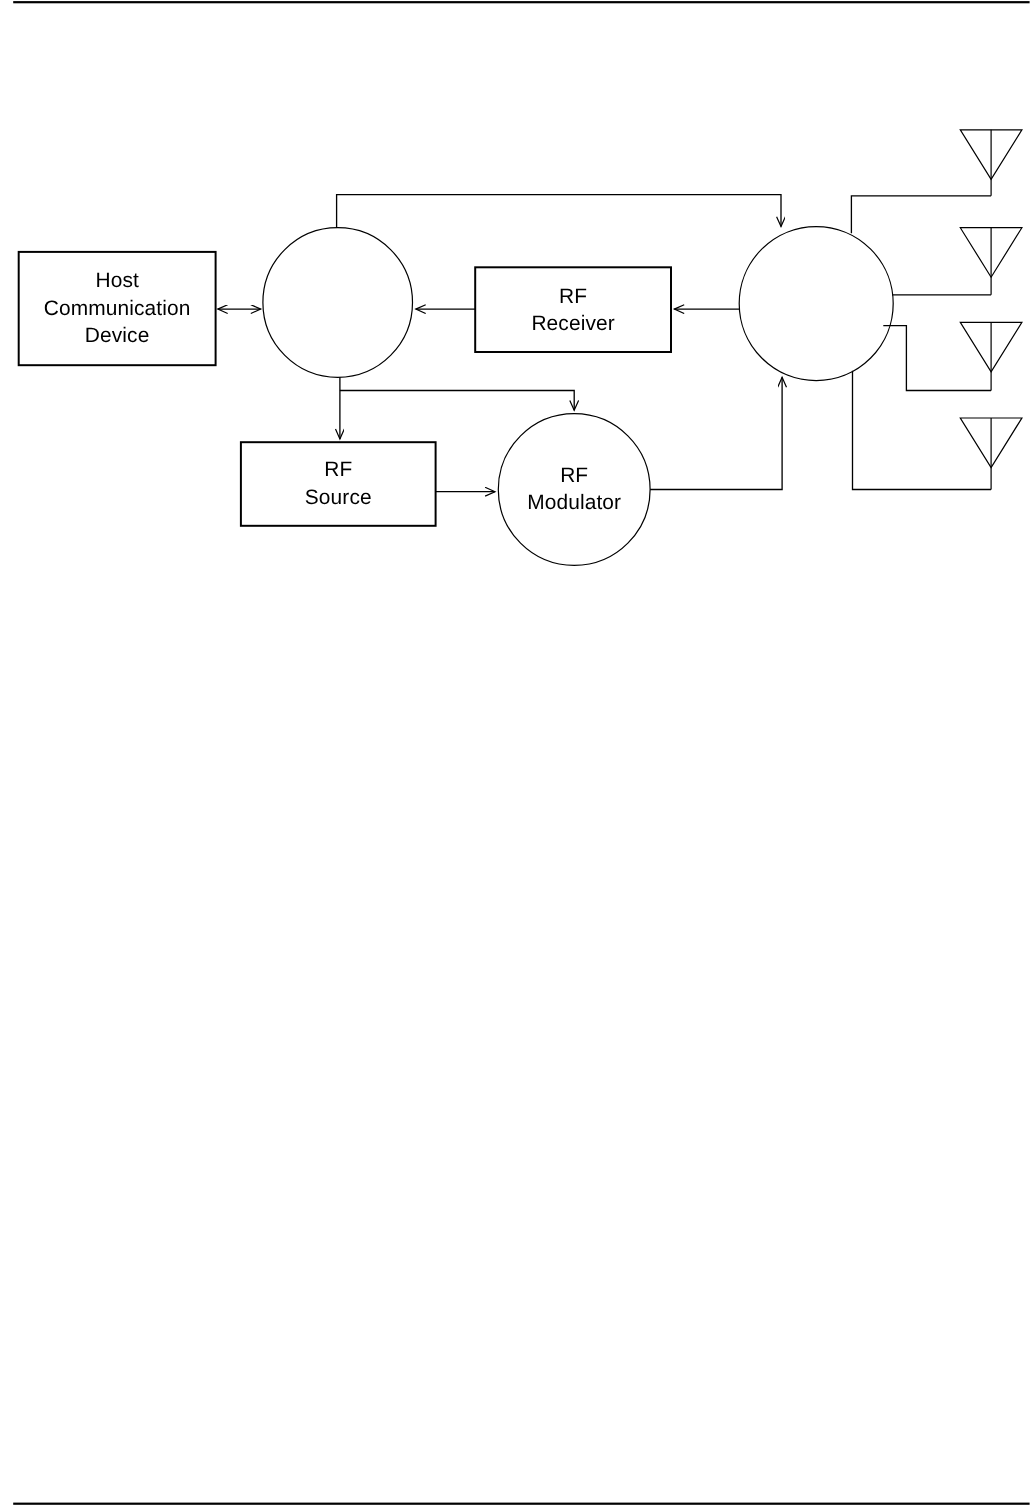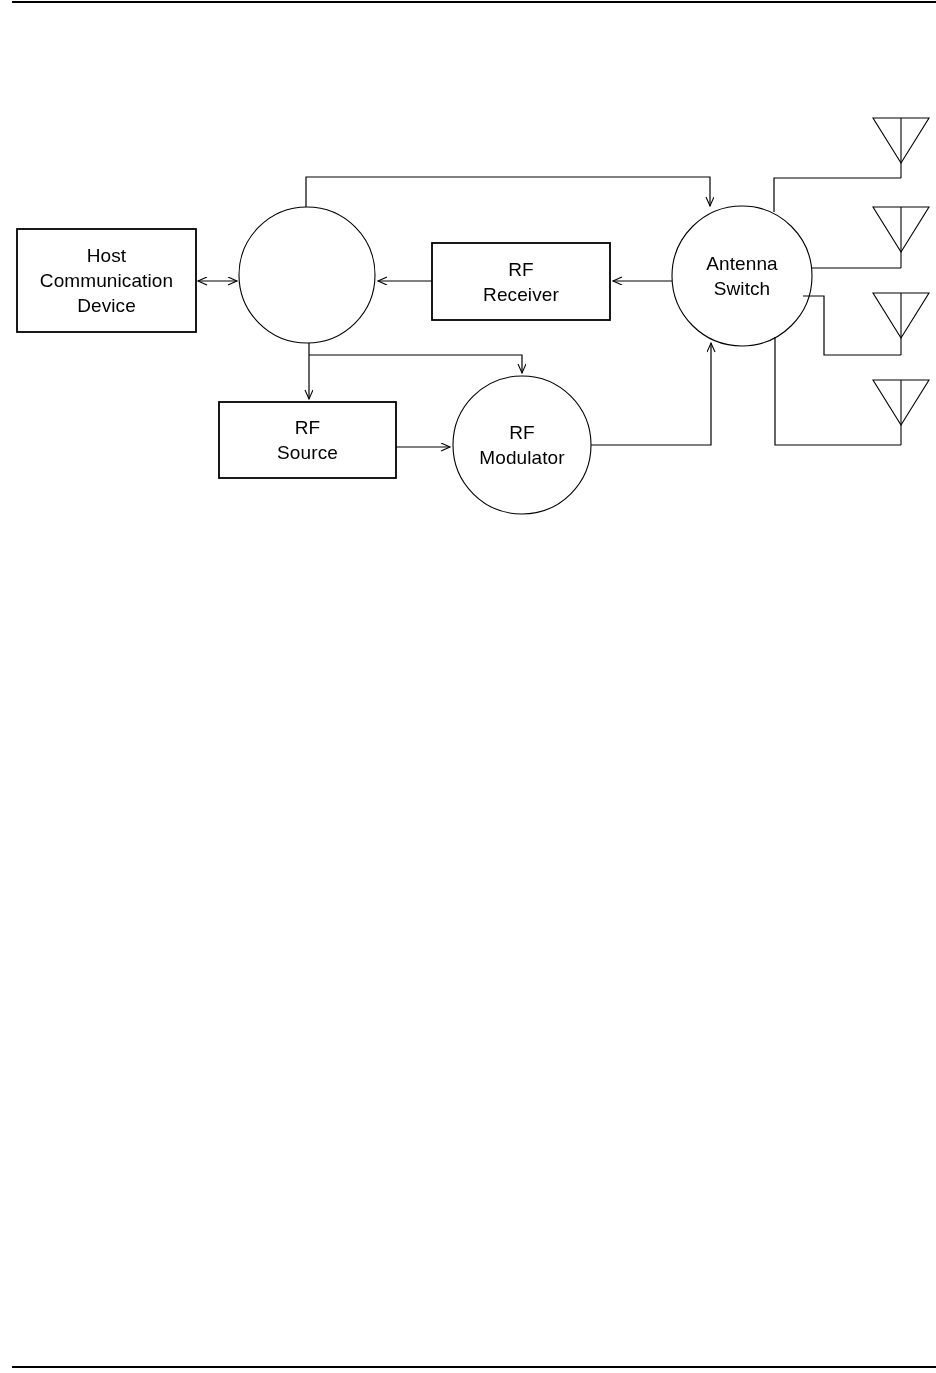--- a/index.html
+++ b/index.html
@@ -131,22 +131,20 @@
   </svg>
 
   <div class="node-label" style="left:5px; top:229px; width:179px; height:103px;">Host
 Communication
 Device</div>
 
 
   <div class="node-label" style="left:420px; top:243px; width:178px; height:77px;">RF
 Receiver</div>
 
-  <div class="node-label" style="left:660px; top:206px; width:140px; height:140px;">Antenna
-Switch</div>
 
   <div class="node-label" style="left:207px; top:402px; width:177px; height:76px;">RF
 Source</div>
 
   <div class="node-label" style="left:441px; top:376px; width:138px; height:138px;">RF
 Modulator</div>
 
 </div>
 
 </body></html>

